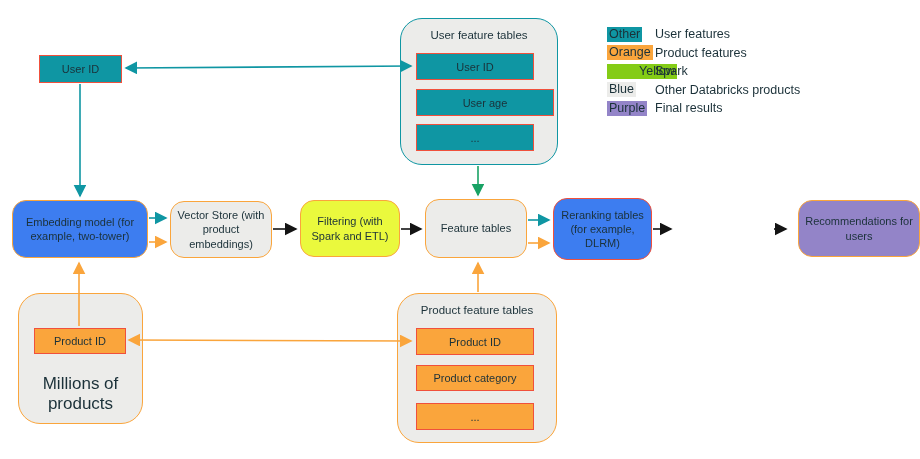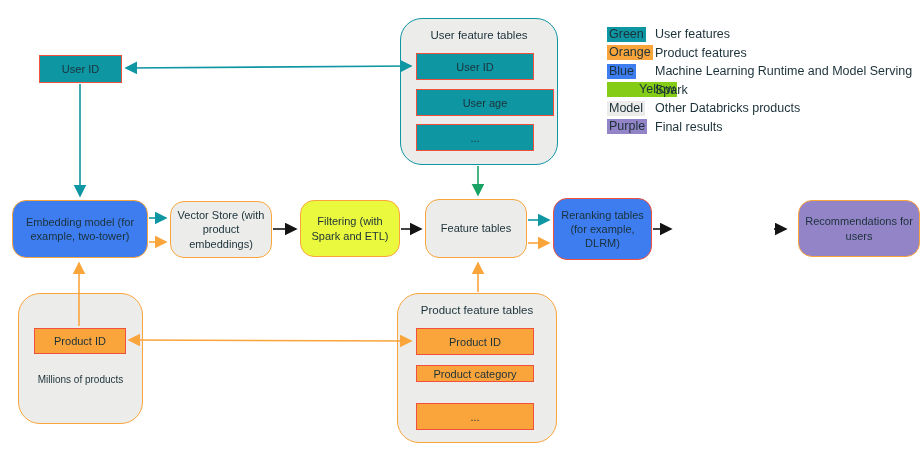--- a/index.html
+++ b/index.html
@@ -26,21 +26,21 @@
   .orange-fill{background:#FAA53C;}
 
   
   .container{position:absolute;z-index:2;background:#ECECEA;border-radius:22px;
              box-sizing:border-box;}
   .teal-outline{border:1.5px solid #0F96A3;}
   .orange-outline{border:1.5px solid #FAA53C;}
   .container .ctitle{position:absolute;left:0;right:0;text-align:center;
                      font-size:11.5px;}
 
-  .floatlabel{position:absolute;left:0;right:0;text-align:center;font-size:10px;}
+  .floatlabel{position:absolute;left:0;right:0;text-align:center;font-size:17px;}
 
   
   .legend{position:absolute;left:607px;top:26px;z-index:3;font-size:12.5px;}
   .lrow{display:flex;align-items:center;height:16px;margin-bottom:2.5px;}
   .lswatch-cell{width:46px;flex:0 0 46px;}
   .lswatch{display:inline-block;padding:0 2px;line-height:15px;}
   .sw-green{background:#0F96A3;}
   .sw-orange{background:#FAA53C;}
   .sw-blue{background:#3D7DF0;}
   .sw-yellow{background:#84cc16;padding-left:32px;}
@@ -57,37 +57,33 @@
 
   <div class="container teal-outline" style="left:400px;top:18px;width:158px;height:147px;">
     <div class="ctitle" style="top:10px;">User feature tables</div>
     <div class="fieldbox teal-fill" style="left:15px;top:34px;width:118px;height:27px;">User ID</div>
     <div class="fieldbox teal-fill" style="left:15px;top:70px;width:138px;height:27px;">User age</div>
     <div class="fieldbox teal-fill" style="left:15px;top:105px;width:118px;height:27px;">...</div>
   </div>
 
   <div class="legend">
     <div class="lrow">
-      <span class="lswatch-cell"><span class="lswatch sw-green">Green</span></span>
+      <span class="lswatch-cell"><span class="lswatch sw-green">Other</span></span>
       <span class="llabel">User features</span>
     </div>
     <div class="lrow">
       <span class="lswatch-cell"><span class="lswatch sw-orange">Orange</span></span>
       <span class="llabel">Product features</span>
     </div>
     <div class="lrow">
-      <span class="lswatch-cell"><span class="lswatch sw-blue">Blue</span></span>
-      <span class="llabel">Machine Learning Runtime and Model Serving</span>
-    </div>
-    <div class="lrow">
       <span class="lswatch-cell"><span class="lswatch sw-yellow">Yellow</span></span>
       <span class="llabel">Spark</span>
     </div>
     <div class="lrow">
-      <span class="lswatch-cell"><span class="lswatch sw-gray">Model</span></span>
+      <span class="lswatch-cell"><span class="lswatch sw-gray">Blue</span></span>
       <span class="llabel">Other Databricks products</span>
     </div>
     <div class="lrow">
       <span class="lswatch-cell"><span class="lswatch sw-purple">Purple</span></span>
       <span class="llabel">Final results</span>
     </div>
   </div>
 
   <div class="node blue" style="left:12px;top:200px;width:136px;height:58px;">Embedding model (for example, two-tower)</div>
   <div class="node gray" style="left:170px;top:201px;width:102px;height:57px;">Vector Store (with product embeddings)</div>
@@ -97,21 +93,21 @@
   <div class="node purple" style="left:798px;top:200px;width:122px;height:57px;">Recommendations for users</div>
 
   <div class="container orange-outline" style="left:18px;top:293px;width:125px;height:131px;">
     <div class="fieldbox orange-fill" style="left:15px;top:34px;width:92px;height:26px;">Product ID</div>
     <div class="floatlabel" style="top:80px;">Millions of products</div>
   </div>
 
   <div class="container orange-outline" style="left:397px;top:293px;width:160px;height:150px;">
     <div class="ctitle" style="top:10px;">Product feature tables</div>
     <div class="fieldbox orange-fill" style="left:18px;top:34px;width:118px;height:27px;">Product ID</div>
-    <div class="fieldbox orange-fill" style="left:18px;top:71px;width:118px;height:17px;">Product category</div>
+    <div class="fieldbox orange-fill" style="left:18px;top:71px;width:118px;height:26px;">Product category</div>
     <div class="fieldbox orange-fill" style="left:18px;top:109px;width:118px;height:27px;">...</div>
   </div>
 
   <svg class="wires" width="920" height="459" viewBox="0 0 920 459">
     <defs>
       <marker id="mTeal" markerWidth="9" markerHeight="9" refX="7" refY="4" orient="auto-start-reverse">
         <path d="M0,0 L8,4 L0,8 z" fill="#0F96A3"></path>
       </marker>
       <marker id="mGreen" markerWidth="9" markerHeight="9" refX="7" refY="4" orient="auto-start-reverse">
         <path d="M0,0 L8,4 L0,8 z" fill="#18A264"></path>

